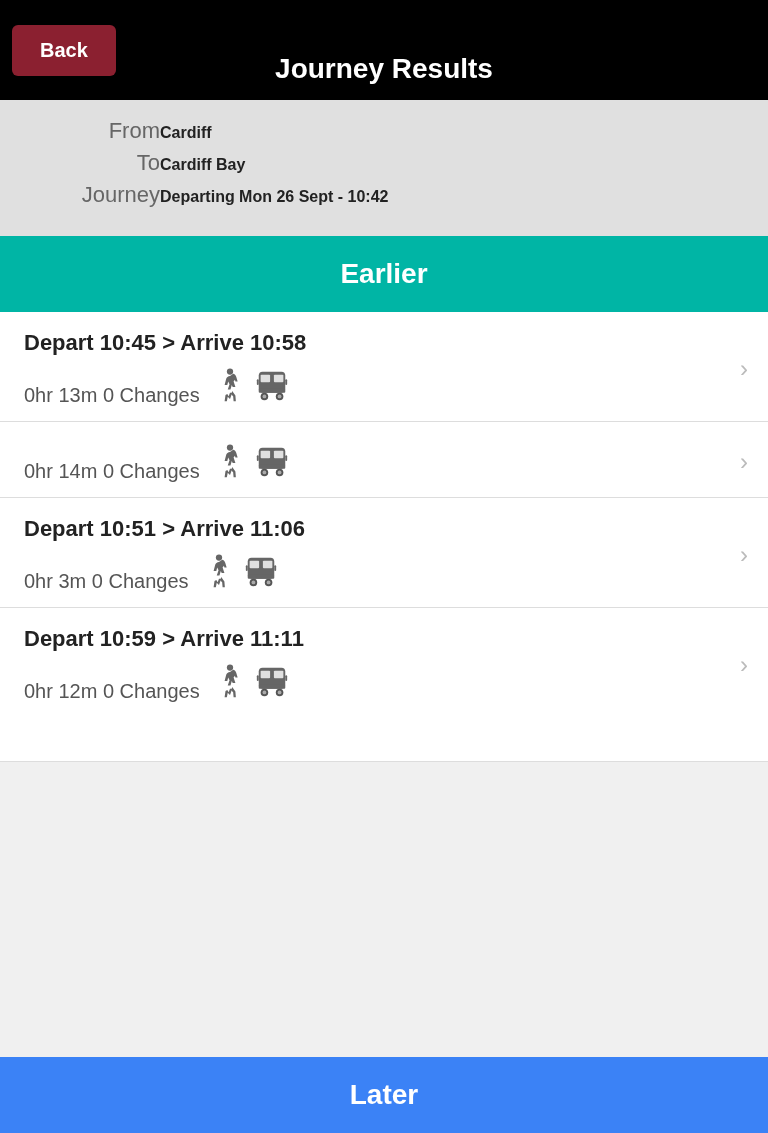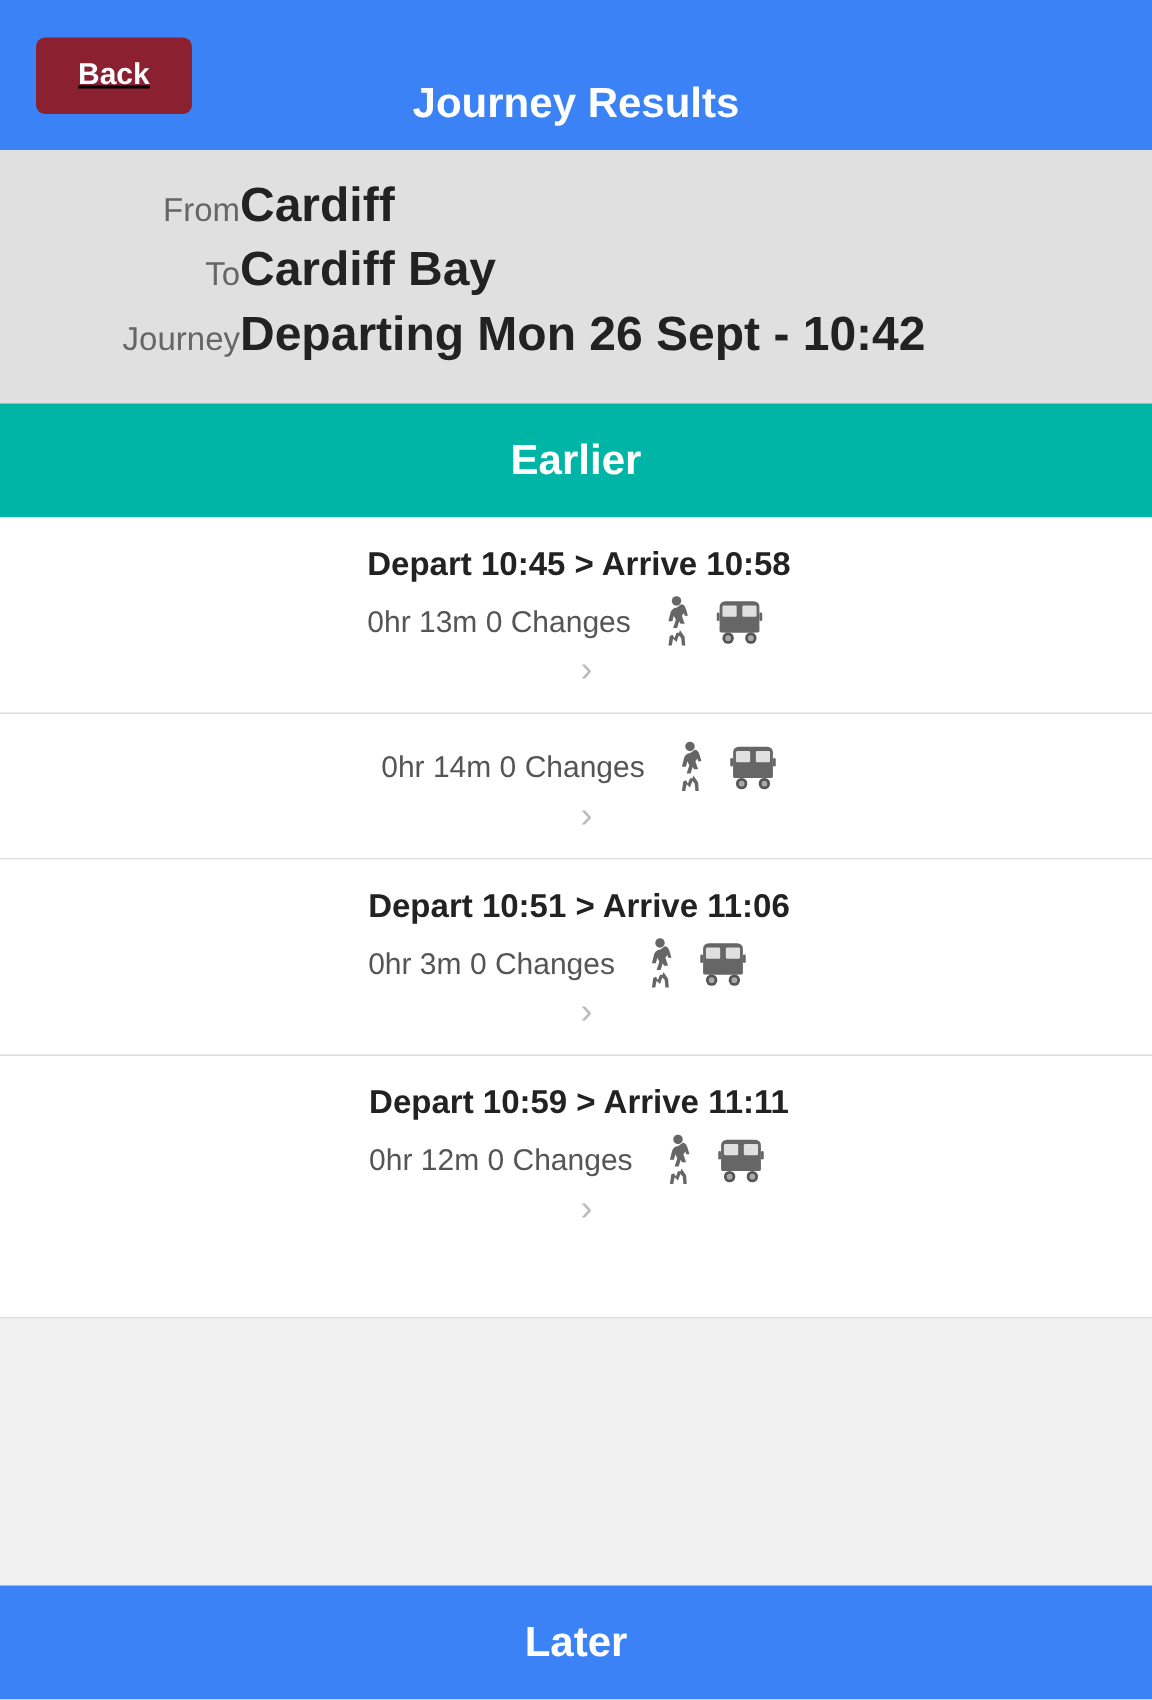--- a/index.html
+++ b/index.html
@@ -6,27 +6,26 @@
     body {
       width: 768px;
       min-height: 1133px;
       font-family: -apple-system, BlinkMacSystemFont, 'Helvetica Neue', Arial, sans-serif;
       background: #f0f0f0;
       position: relative;
     }
 
     
     #header {
-      background: #3b82f6;
+      background: #000000;
       height: 100px;
       display: flex;
       align-items: center;
-      padding: 0 24px;
+      padding: 0 12px;
       position: relative;
-      text-decoration: underline;
     }
     #back-button {
       background: #8b2030;
       color: #fff;
       border: none;
       border-radius: 6px;
       padding: 14px 28px;
       font-size: 20px;
       font-weight: 600;
       cursor: pointer;
@@ -54,21 +53,21 @@
     }
     .info-label {
       color: #666;
       font-size: 22px;
       width: 130px;
       text-align: right;
       flex-shrink: 0;
     }
     .info-value {
       color: #222;
-      font-size: 32px;
+      font-size: 16px;
       font-weight: 700;
     }
 
     
     #earlier-btn {
       background: #00b5a5;
       color: #fff;
       width: 100%;
       border: none;
       padding: 22px 12px;
@@ -83,21 +82,20 @@
       background: #fff;
     }
     .result-item {
       border-bottom: 1px solid #ddd;
       padding: 18px 20px 14px 24px;
       display: flex;
       align-items: center;
       justify-content: space-between;
       cursor: pointer;
       background: #fff;
-      flex-direction: column;
     }
     .result-item:last-child {
       border-bottom: none;
     }
     .result-content {
       flex: 1;
     }
     .result-title {
       font-size: 22px;
       font-weight: 700;
@@ -105,20 +103,21 @@
       margin-bottom: 8px;
     }
     .result-details {
       display: flex;
       align-items: center;
       gap: 16px;
     }
     .result-duration {
       font-size: 20px;
       color: #555;
+      margin-top: 20px;
     }
     .transport-icons {
       display: flex;
       gap: 12px;
       align-items: center;
     }
     
     .walk-icon {
       width: 28px;
       height: 36px;

